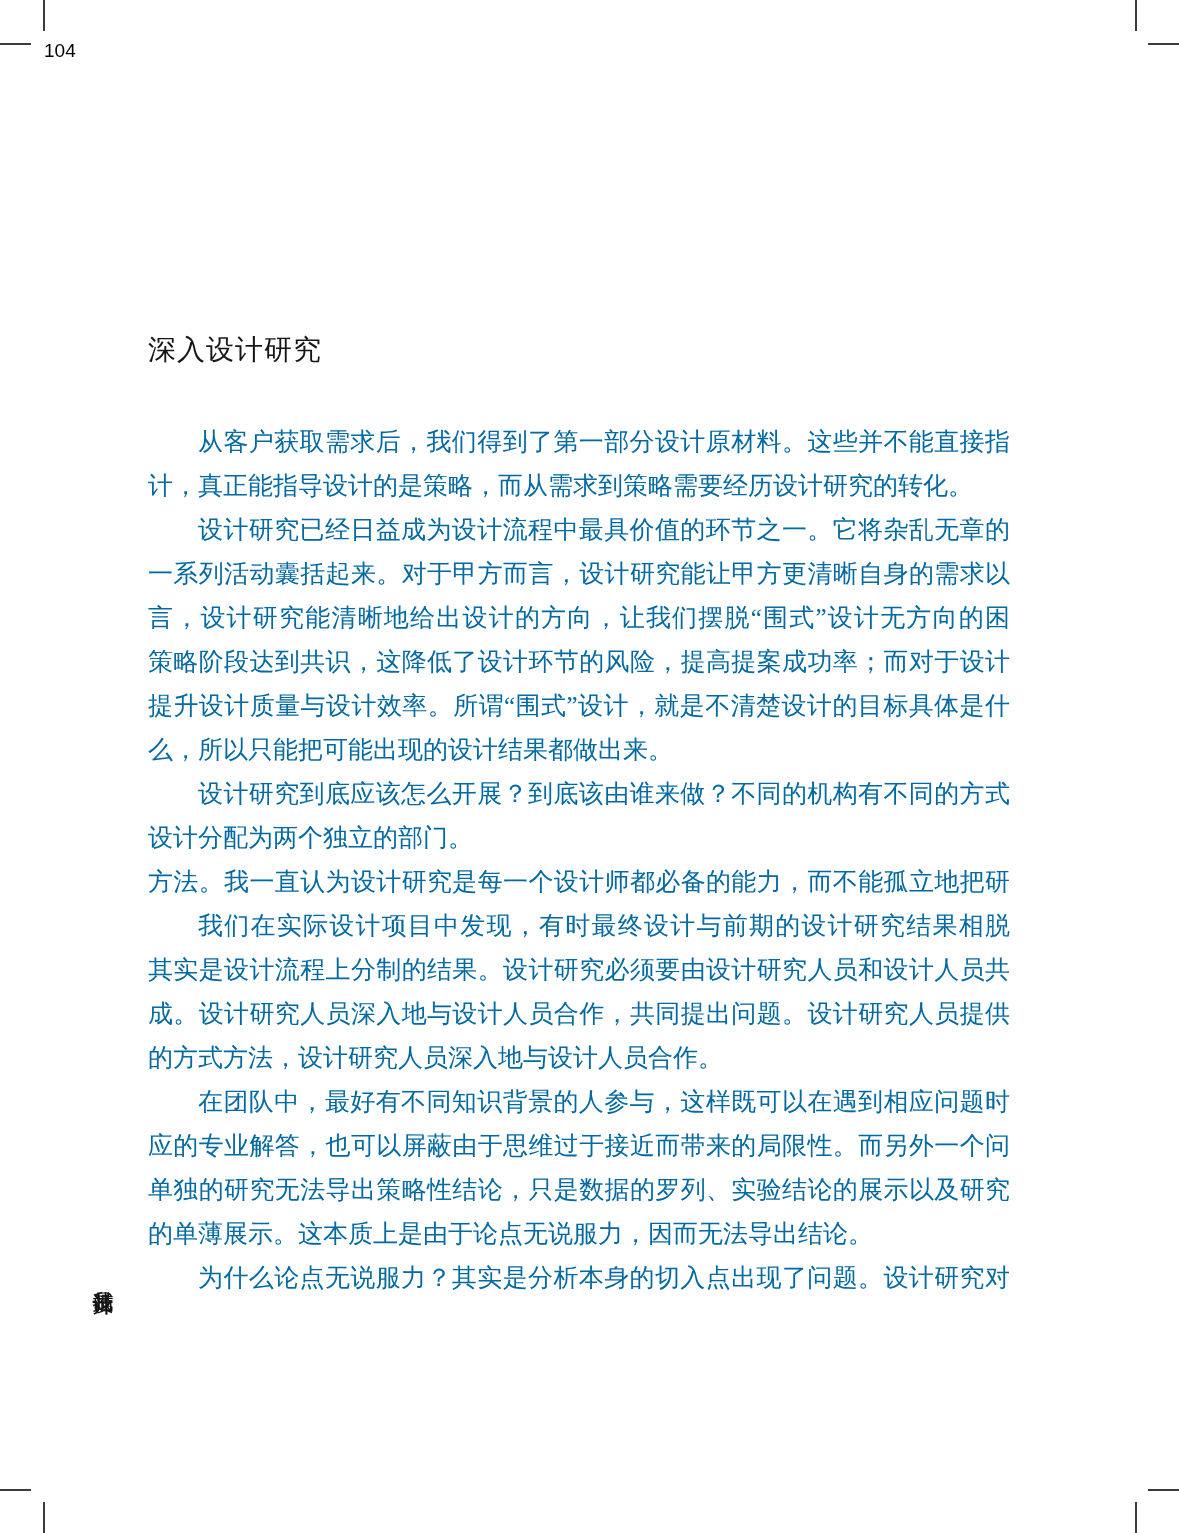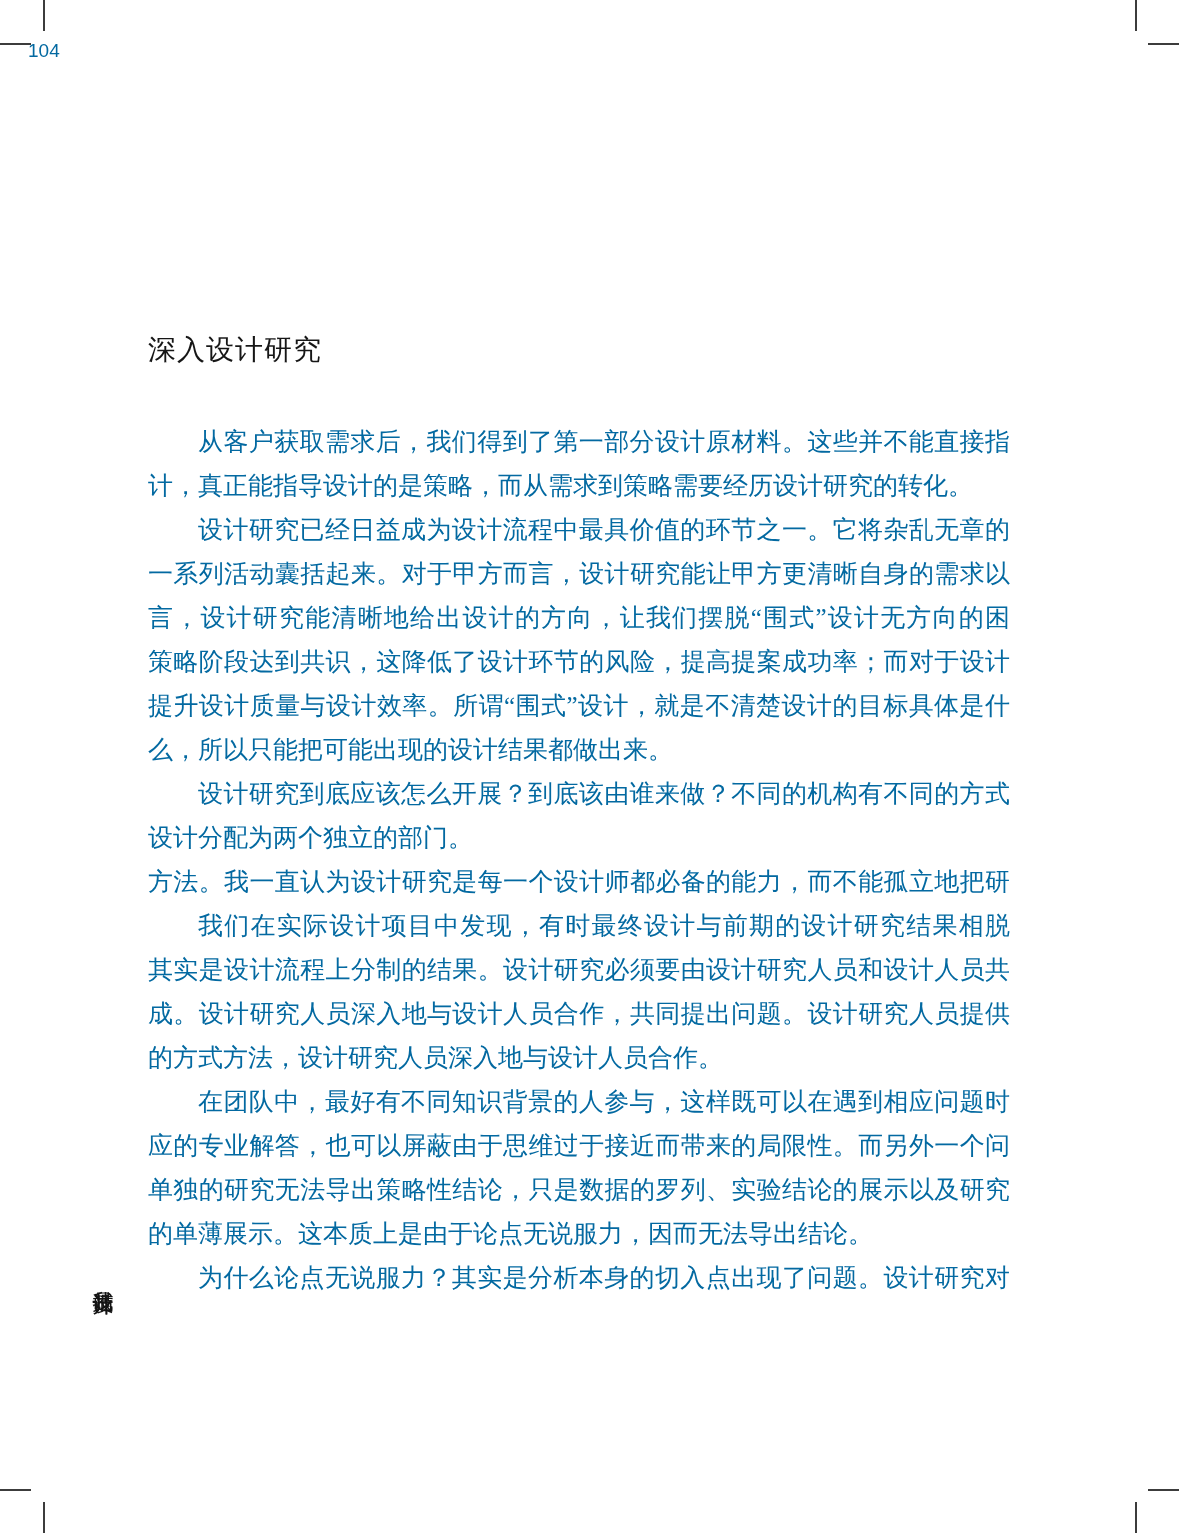--- a/index.html
+++ b/index.html
@@ -26,24 +26,24 @@
   .tl-h{left:0;top:43px;}
   .tr-v{left:1135px;top:0;}
   .tr-h{left:1148px;top:43px;}
   .bl-h{left:0;top:1489px;}
   .bl-v{left:43px;top:1502px;}
   .br-h{left:1148px;top:1489px;}
   .br-v{left:1135px;top:1502px;}
 
   .page-number{
     position:absolute;
-    left:28px;top:40px;
+    left:44px;top:40px;
     font-family:"Liberation Sans","DejaVu Sans",sans-serif;
     font-size:19px;
-    color:#0369a1;
+    color:#000000;
   }
   .chapter-heading{
     position:absolute;
     left:148px;top:331px;
     font-family:"Liberation Sans","DejaVu Sans",sans-serif;
     font-size:28px;
     font-weight:500;
     letter-spacing:1px;
     color:#161616;
   }

